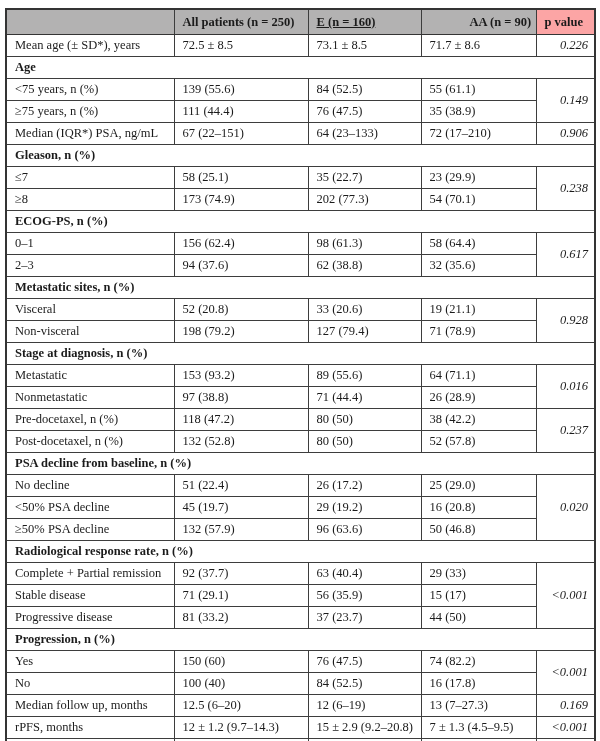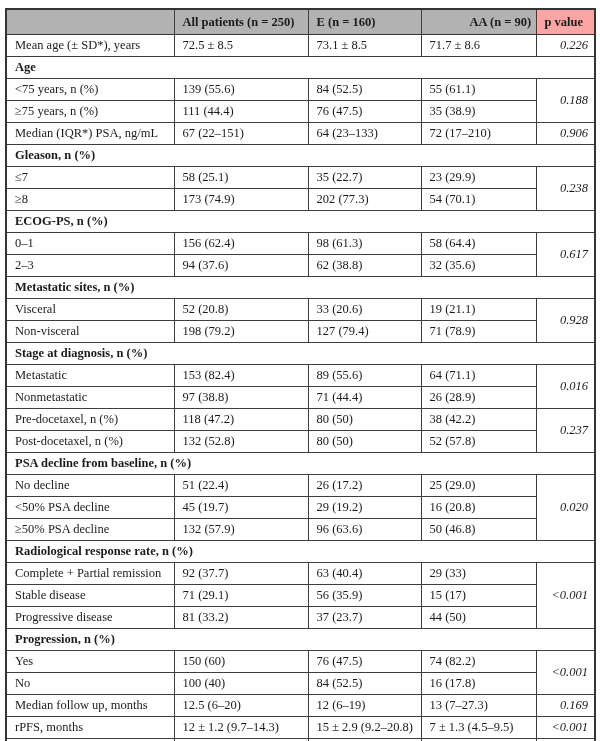--- a/index.html
+++ b/index.html
@@ -71,42 +71,42 @@
       <col class="c-label">
         <col class="c-all">
         <col class="c-e">
         <col class="c-aa">
         <col class="c-p">
     </colgroup>
     <thead>
       <tr class="header-row">
         <th style="background: rgb(179, 178, 178);"></th>
         <th style="background: rgb(179, 178, 178);">All patients (n = 250)</th>
-        <th style="background: rgb(179, 178, 178);">E (n = 160)</th>
+        <th style="background: rgb(179, 178, 178); text-decoration: underline;">E (n = 160)</th>
         <th style="background: rgb(179, 178, 178); padding-left: 48px;">AA (n = 90)</th>
         <th class="p-head-cell" style="background: #fca5a5;">p value</th>
       </tr>
     </thead>
     <tbody id="table-body">
         <tr class="data-row">
           <td>Mean age (± SD*), years</td>
           <td>72.5 ± 8.5</td>
           <td>73.1 ± 8.5</td>
           <td>71.7 ± 8.6</td>
           <td class="p-cell" rowspan="1">0.226</td>
         </tr>
         <tr class="section-row">
           <td colspan="5">Age</td>
         </tr>
         <tr class="data-row">
           <td>&lt;75 years, n (%)</td>
           <td>139 (55.6)</td>
           <td>84 (52.5)</td>
           <td>55 (61.1)</td>
-          <td class="p-cell" rowspan="2">0.188</td>
+          <td class="p-cell" rowspan="2">0.149</td>
         </tr>
         <tr class="data-row">
           <td>≥75 years, n (%)</td>
           <td>111 (44.4)</td>
           <td>76 (47.5)</td>
           <td>35 (38.9)</td>
         </tr>
         <tr class="data-row">
           <td>Median (IQR*) PSA, ng/mL</td>
           <td>67 (22–151)</td>
@@ -160,21 +160,21 @@
           <td>Non-visceral</td>
           <td>198 (79.2)</td>
           <td>127 (79.4)</td>
           <td>71 (78.9)</td>
         </tr>
         <tr class="section-row">
           <td colspan="5">Stage at diagnosis, n (%)</td>
         </tr>
         <tr class="data-row">
           <td>Metastatic</td>
-          <td>153 (82.4)</td>
+          <td>153 (93.2)</td>
           <td>89 (55.6)</td>
           <td>64 (71.1)</td>
           <td class="p-cell" rowspan="2">0.016</td>
         </tr>
         <tr class="data-row">
           <td>Nonmetastatic</td>
           <td>97 (38.8)</td>
           <td>71 (44.4)</td>
           <td>26 (28.9)</td>
         </tr>

